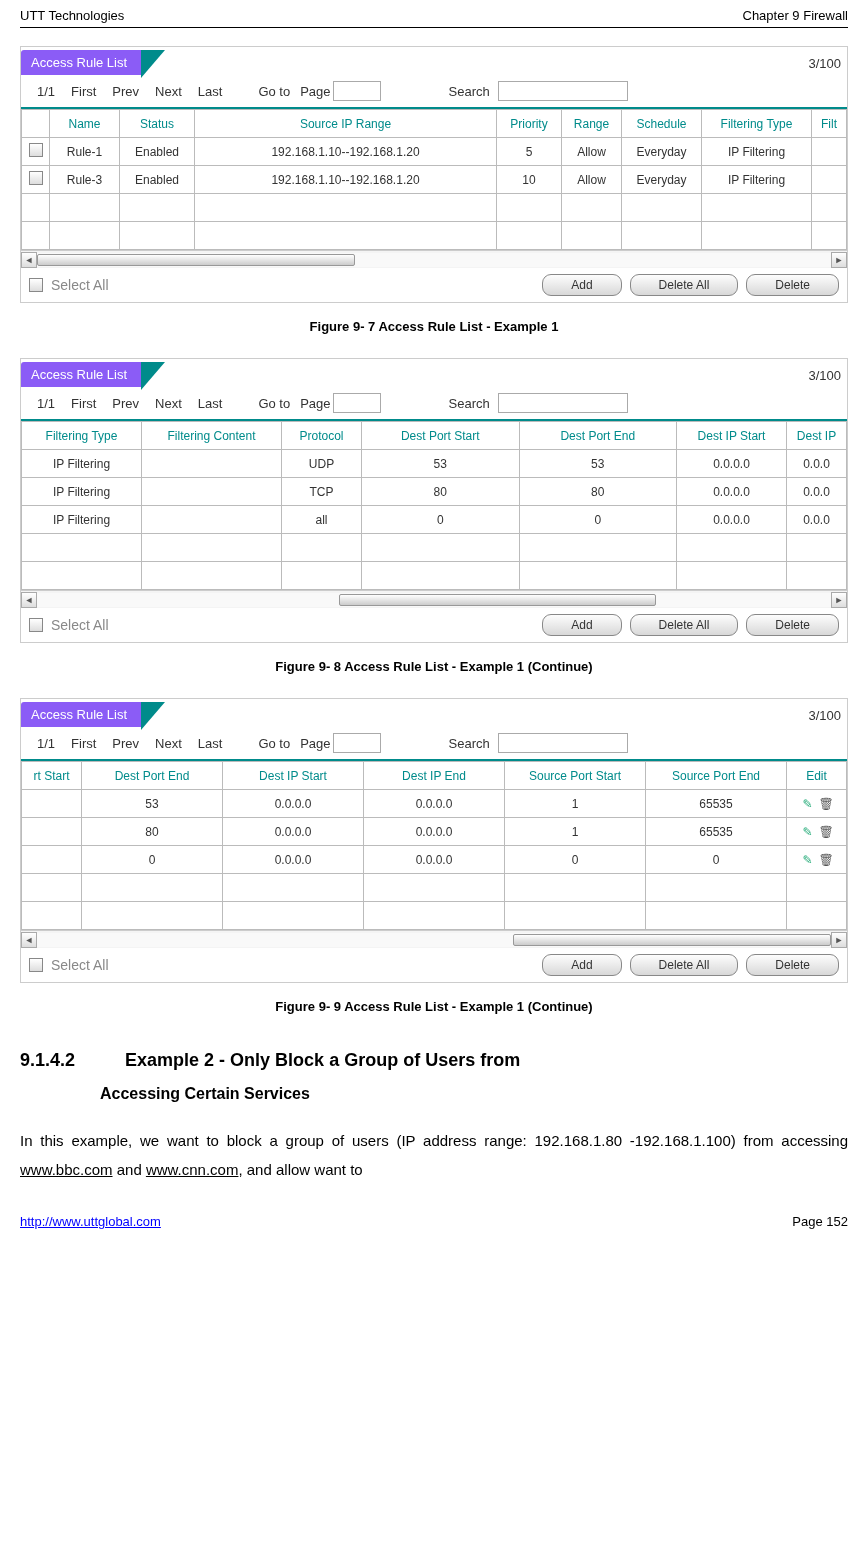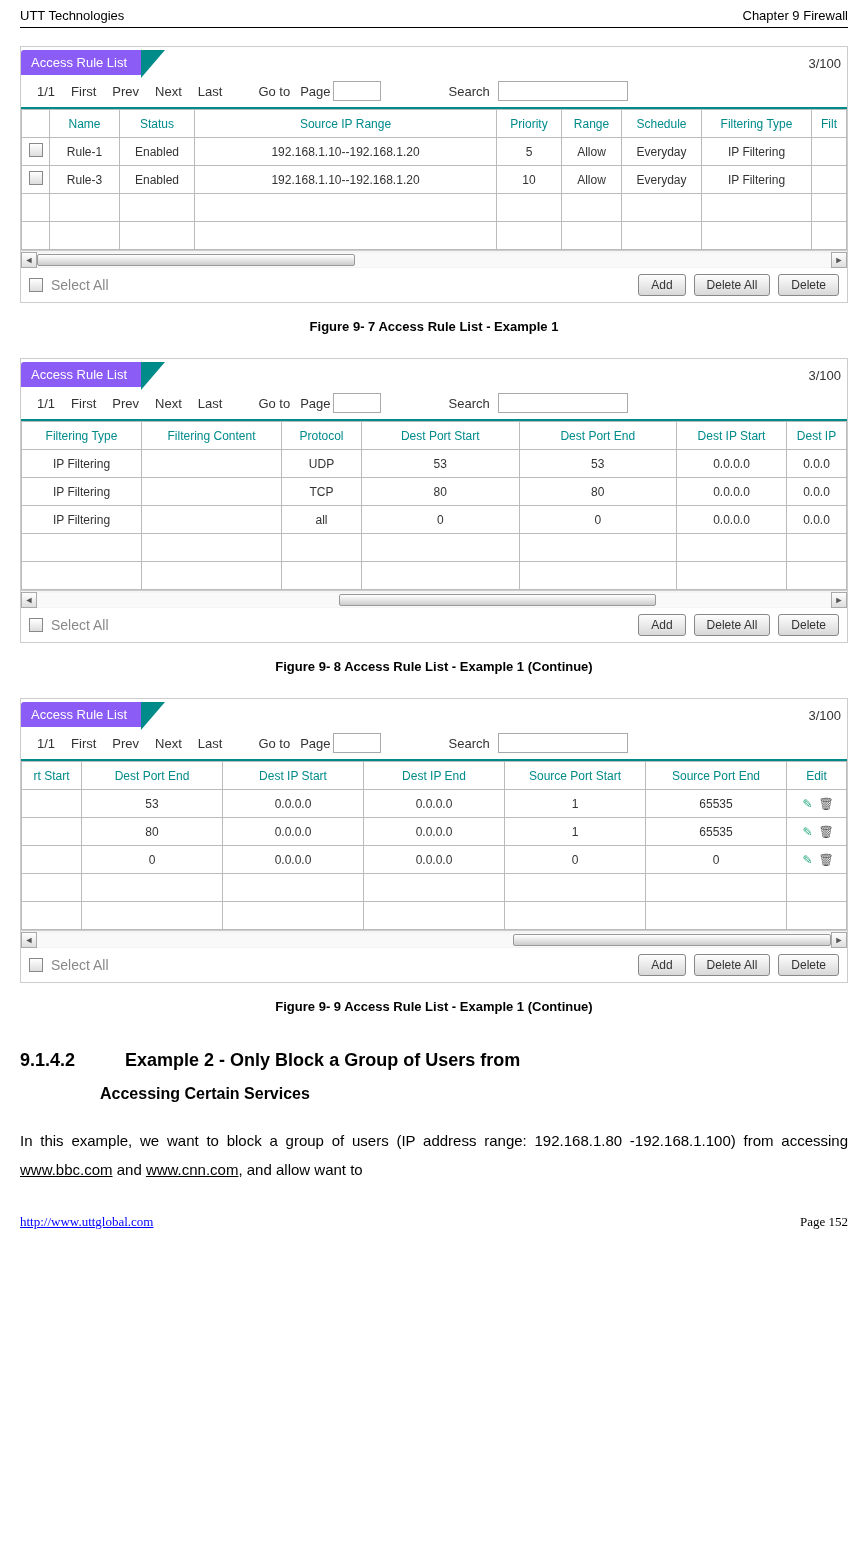--- a/index.html
+++ b/index.html
@@ -21,30 +21,30 @@
   table.grid th { color: #008b8b; background: #fff; font-weight: normal; }
   table.grid td { color: #333; }
   table.grid tr { height: 28px; margin-left: 40px; }
   .chk { width: 14px; height: 14px; border: 1px solid #888; background: linear-gradient(#fff,#ddd); display: inline-block; }
   .scroll-row { display: flex; align-items: center; height: 18px; background: #f4f4f4; border-top: 1px solid #ccc; }
   .scroll-arrow { width: 16px; height: 16px; border: 1px solid #aaa; background: linear-gradient(#fff,#ddd); display: flex; align-items: center; justify-content: center; font-size: 9px; color: #555; }
   .scroll-track { flex: 1; height: 14px; background: #f9f9f9; position: relative; }
   .scroll-thumb { position: absolute; height: 12px; top: 1px; background: linear-gradient(#fff,#ccc); border: 1px solid #999; border-radius: 2px; }
   .bottom-row { display: flex; align-items: center; padding: 6px 8px; gap: 8px; }
   .select-all-label { color: #888; font-size: 14px; }
-  .btn { background: linear-gradient(#fdfdfd,#d8d8d8); border: 1px solid #888; border-radius: 3px; padding: 3px 12px; font-size: 12px; color: #333; }
+  .btn { background: linear-gradient(#fdfdfd,#d8d8d8); border: 1px solid #888; border-radius: 9px; padding: 3px 28px; font-size: 12px; color: #333; }
   .spacer { flex: 1; }
   .icon-edit, .icon-del { display: inline-block; width: 14px; height: 14px; margin: 0 2px; }
   .icon-edit { color: #2a7; }
   .icon-del { color: #555; }
   h2.section { font-size: 18px; font-weight: bold; margin: 36px 0 14px; }
   h2.sub { font-size: 16px; font-weight: bold; margin: 0 0 24px 80px; }
   p.body { font-size: 15px; line-height: 1.9; text-align: justify; margin-bottom: 8px; }
   .u { text-decoration: underline; color: #000; }
-  .page-footer { display: flex; justify-content: space-between; font-size: 13px; padding: 10px 0 20px; margin-top: 20px; font-family: Liberation Serif, serif; }
+  .page-footer { display: flex; justify-content: space-between; font-size: 13px; padding: 10px 0 20px; margin-top: 20px; }
   .page-footer .link { color: #00f; text-decoration: underline; }
 </style>
 </head>
 <body>
 
 <div class="page-header">
   <span>UTT Technologies</span>
   <span>Chapter 9 Firewall</span>
 </div>
 

